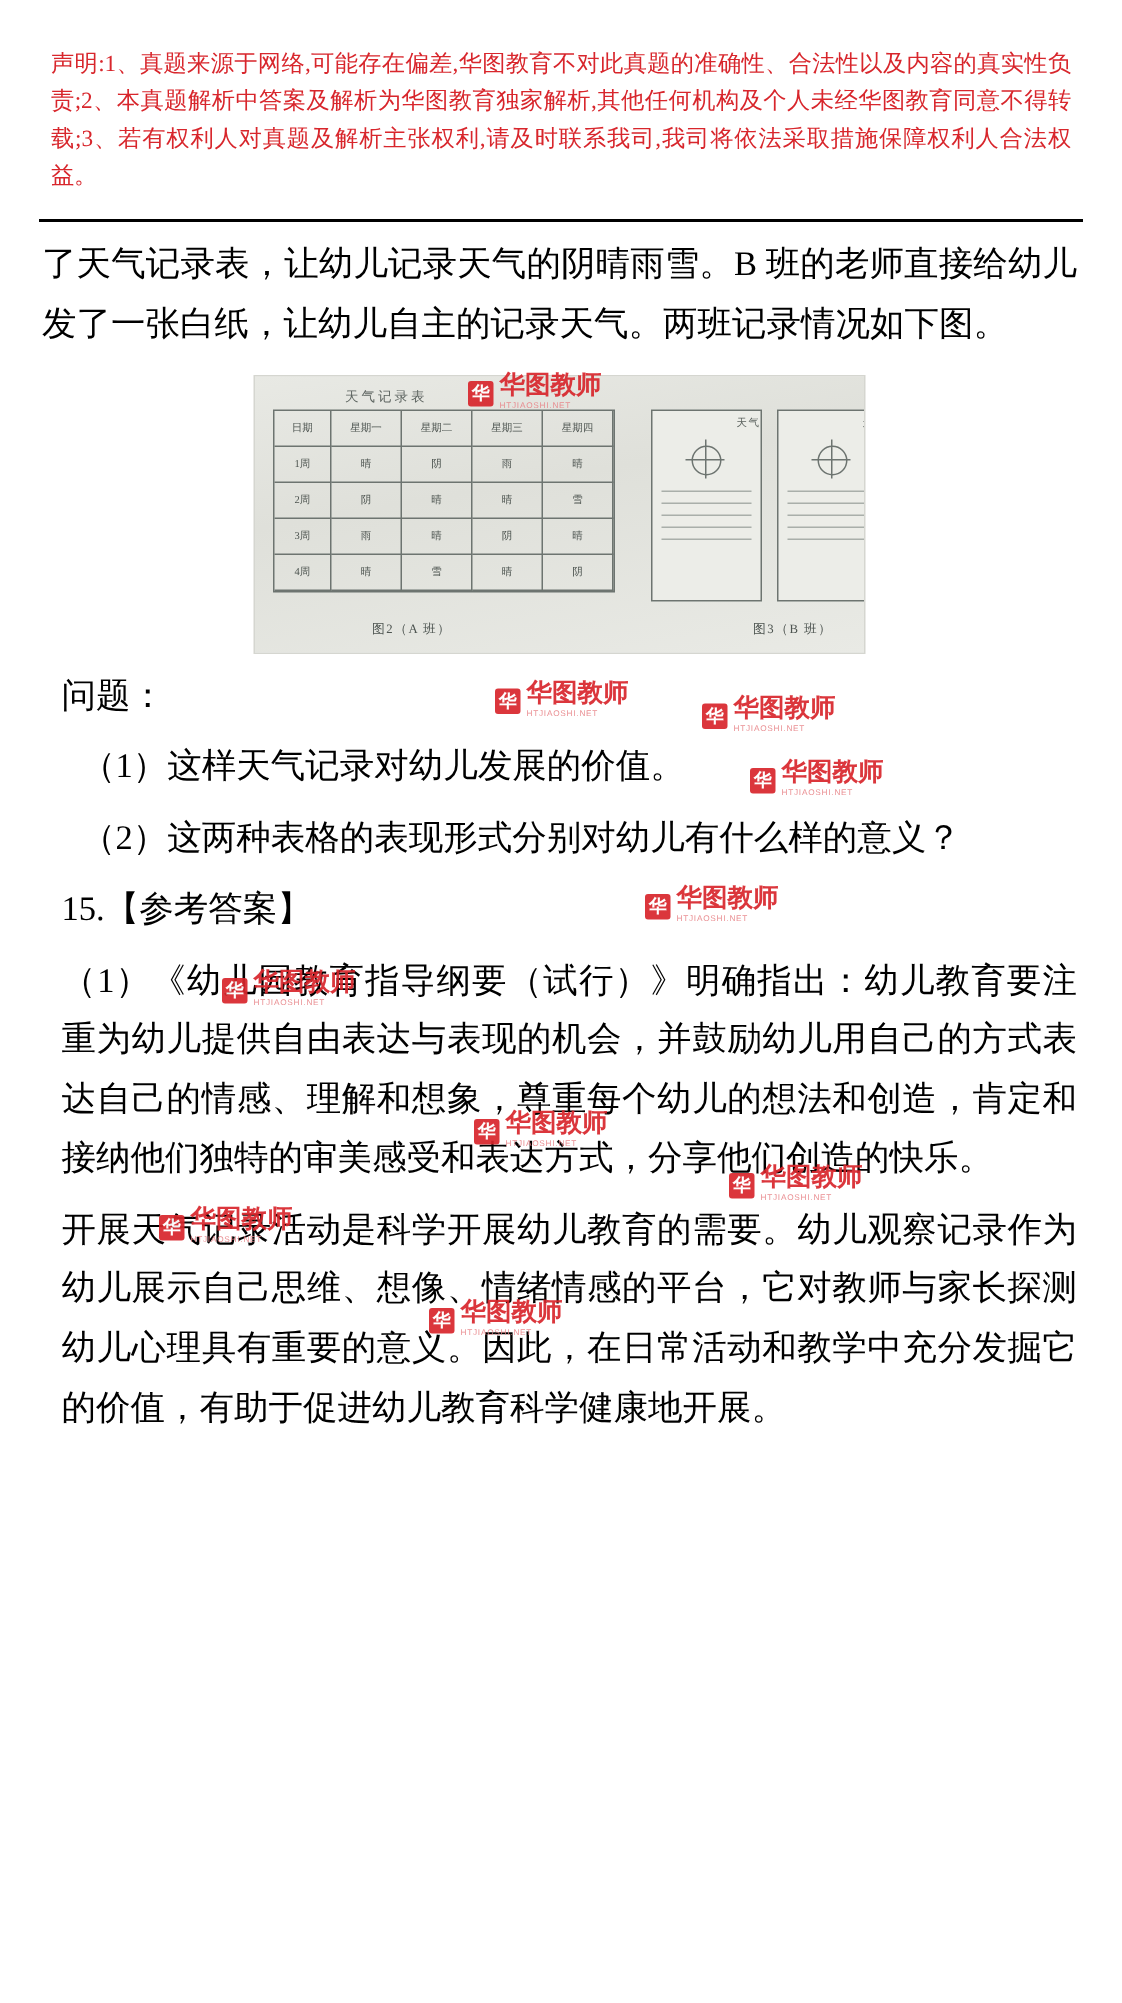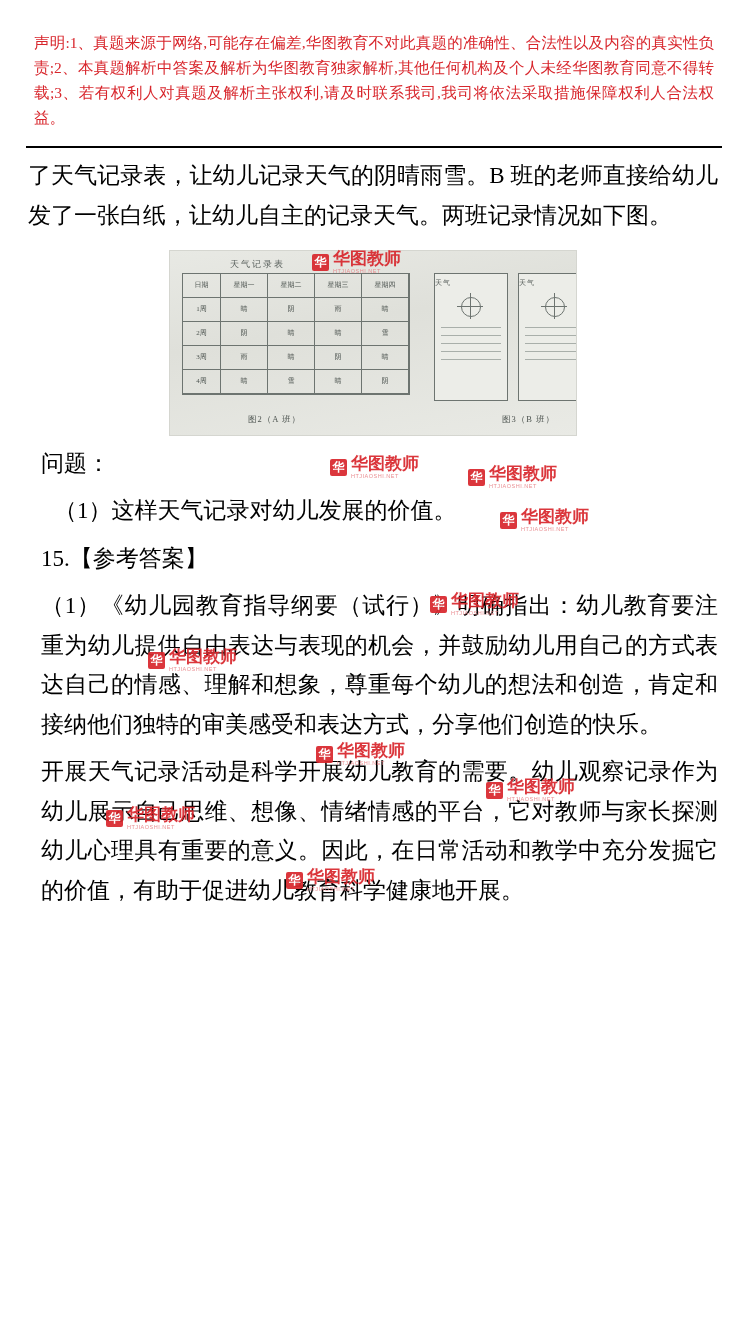--- a/index.html
+++ b/index.html
@@ -106,21 +106,21 @@
     position: absolute;
     top: 22px;
     width: 72px;
     height: 126px;
     border: 1px solid #6d7470;
     background: #ecede8;
   }
   .fig-card.c1 { left: 264px; }
   .fig-card.c2 { left: 348px; }
   .fig-card-title {
-    text-align: left;
+    text-align: right;
     font-size: 7px;
     color: #5d6460;
     margin-top: 3px;
     letter-spacing: 1px;
     font-family: Liberation Mono, monospace;
   }
   .fig-sun {
     width: 18px; height: 18px;
     border-radius: 50%;
     border: 1px solid #6d7470;
@@ -174,21 +174,21 @@
     font-weight: bold;
     display: flex;
     align-items: center;
     justify-content: center;
     font-family: "Liberation Sans", sans-serif;
   }
   .wm .t1 {
     color: #d8262c;
     font-size: 17px;
     font-weight: bold;
-    font-family: Liberation Sans, sans-serif;
+    font-family: Liberation Mono, monospace;
     letter-spacing: 0;
     line-height: 1;
   }
   .wm .t2 {
     color: #e8868a;
     font-size: 5.5px;
     font-family: "Liberation Sans", sans-serif;
     letter-spacing: .5px;
     line-height: 1;
     margin-top: 2px;
@@ -272,20 +272,21 @@
           </div>
         </div>
 
         <div class="fig-caption left">图2（A 班）</div>
         <div class="fig-caption right">图3（B 班）</div>
       </div>
     </div>
 
     <p class="para indent-half">问题：</p>
     <p class="para indent2">（1）这样天气记录对幼儿发展的价值。</p>
+    <p class="para indent2">（2）这两种表格的表现形式分别对幼儿有什么样的意义？</p>
     <p class="para indent-half">15.【参考答案】</p>
     <p class="para indent-half">（1）《幼儿园教育指导纲要（试行）》明确指出：幼儿教育要注重为幼儿提供自由表达与表现的机会，并鼓励幼儿用自己的方式表达自己的情感、理解和想象，尊重每个幼儿的想法和创造，肯定和接纳他们独特的审美感受和表达方式，分享他们创造的快乐。</p>
     <p class="para indent-half">开展天气记录活动是科学开展幼儿教育的需要。幼儿观察记录作为幼儿展示自己思维、想像、情绪情感的平台，它对教师与家长探测幼儿心理具有重要的意义。因此，在日常活动和教学中充分发掘它的价值，有助于促进幼儿教育科学健康地开展。</p>
 
   </div>
 
   <div class="wm" style="left:312px; top:250px;">
     <div class="mark">华</div>
     <div class="stack">
       <div class="t1">华图教师</div>

